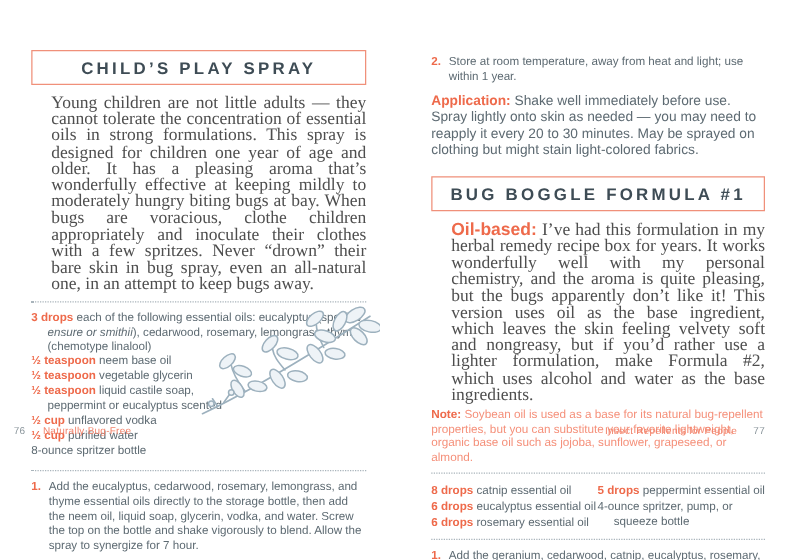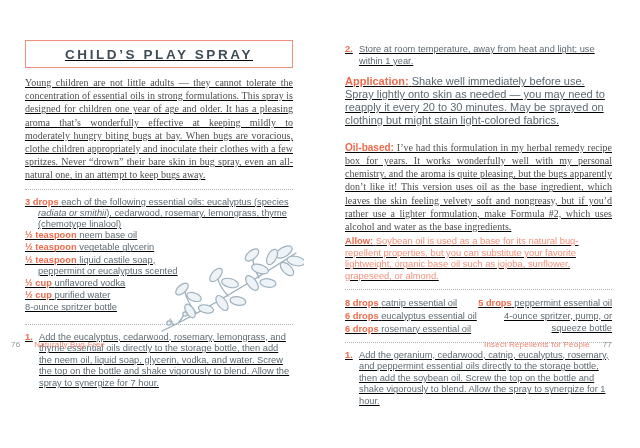--- a/index.html
+++ b/index.html
@@ -2,39 +2,39 @@
 <html><head>
 <meta charset="utf-8">
 <style>
   html,body { margin:0; padding:0; }
   body {
     width:640px; height:448px; background:#ffffff; overflow:hidden;
     font-family:"Liberation Sans", sans-serif;
     -webkit-font-smoothing:antialiased;
   }
   .spread { display:flex; width:640px; height:448px; }
-  .page { position:relative; width:320px; height:364px; box-sizing:border-box;text-decoration:underline; }
+  .page { position:relative; width:320px; height:364px; box-sizing:border-box; }
   .page-left  { padding:40px 27px 0 25px; }
   .page-right { padding:44px 28px 0 25px; }
 
   .title-box {
     border:1.5px solid #f0907a;
     text-align:center;
     padding:6px 2px 5px;
     margin-bottom:8px;
   }
   .title-text {
     font-size:13.5px; font-weight:bold; letter-spacing:2.6px;
     color:#3e4c55;
   }
 
   .serif-par {
     font-family:"Liberation Serif", serif;
-    font-size:10px; line-height:13.2px; color:#4e4e4e;
-    text-align:justify; margin:0 0 2px 0;
+    font-size:14px; line-height:13.2px; color:#4e4e4e;
+    text-align:justify; margin:0 0 2px 16px;
   }
   .inline-label { font-family:"Liberation Sans", sans-serif; font-weight:bold; color:#ee6a4b; }
 
   .cautions {
     font-size:9.4px; line-height:12.9px; color:#f5907a;
     margin:1px 0 0 0;
   }
   .sans-par {
     font-size:11px; line-height:12.9px; color:#5d6a72;
     margin:0 0 8px 0;
@@ -51,21 +51,21 @@
     font-size:9.3px; line-height:11.2px; color:#5d6a72;
     padding-left:13px; text-indent:-13px; margin:0;
   }
   .ing + .ing { margin-top:1px; }
   .amt { color:#ee6a4b; font-weight:bold; }
   .ital { font-style:italic; }
   .narrow { width:178px; }
 
   .cols { display:flex; }
   .col-a { width:133px; flex:none; }
-  .col-b { flex:1;text-align:right; }
+  .col-b { flex:1; }
   .cols .ing { line-height:12px; }
 
   .step { display:flex; font-size:9.3px; line-height:11.6px; color:#5d6a72; margin-top:2px; }
   .step .num { flex:none; width:14px; color:#ee6a4b; font-weight:bold; }
   .step .stx { flex:1; }
 
   .footer {
     position:absolute; bottom:15px; font-size:8px; color:#8a959b;
     letter-spacing:0.2px;
   }
@@ -89,21 +89,21 @@
     <div class="title-box">
       <div class="title-text">CHILD’S PLAY SPRAY</div>
     </div>
 
     <p class="serif-par">Young children are not little adults — they cannot tolerate the concentration of essential oils in strong formulations. This spray is designed for children one year of age and older. It has a pleasing aroma that’s wonderfully effective at keeping mildly to moderately hungry biting bugs at bay. When bugs are voracious, clothe children appropriately and inoculate their clothes with a few spritzes. Never “drown” their bare skin in bug spray, even an all-natural one, in an attempt to keep bugs away.</p>
 
 
     <hr class="dotted">
 
     <div class="ing-list">
-      <p class="ing"><span class="amt">3 drops</span> <span>each of the following essential oils: eucalyptus (species</span> <span class="ital">radiata or smithii</span><span>), cedarwood, rosemary, lemongrass, thyme (chemotype linalool)</span></p>
+      <p class="ing"><span class="amt">3 drops</span> <span>each of the following essential oils: eucalyptus (species</span> <span class="ital">ensure or smithii</span><span>), cedarwood, rosemary, lemongrass, thyme (chemotype linalool)</span></p>
 
       <div class="narrow">
         <p class="ing"><span class="amt">½ teaspoon</span> <span>neem base oil</span></p>
         <p class="ing"><span class="amt">½ teaspoon</span> <span>vegetable glycerin</span></p>
         <p class="ing"><span class="amt">½ teaspoon</span> <span>liquid castile soap, peppermint or eucalyptus scented</span></p>
         <p class="ing"><span class="amt">½ cup</span> <span>unflavored vodka</span></p>
         <p class="ing"><span class="amt">½ cup</span> <span>purified water</span></p>
         <p class="ing"><span>8-ounce spritzer bottle</span></p>
       </div>
     </div>
@@ -150,24 +150,27 @@
 
   <div class="page page-right">
 
     <div class="step" style="margin-top:0;margin-bottom:8px">
       <span class="num">2.</span>
       <span class="stx">Store at room temperature, away from heat and light; use within 1 year.</span>
     </div>
 
     <p class="sans-par" style="margin-bottom:14px"><span class="inline-label">Application:</span> <span>Shake well immediately before use. Spray lightly onto skin as needed — you may need to reapply it every 20 to 30 minutes. May be sprayed on clothing but might stain light-colored fabrics.</span></p>
 
+    <div class="title-box">
+      <div class="title-text">BUG BOGGLE FORMULA #1</div>
+    </div>
 
     <p class="serif-par"><span class="inline-label">Oil-based:</span> <span>I’ve had this formulation in my herbal remedy recipe box for years. It works wonderfully well with my personal chemistry, and the aroma is quite pleasing, but the bugs apparently don’t like it! This version uses oil as the base ingredient, which leaves the skin feeling velvety soft and nongreasy, but if you’d rather use a lighter formulation, make Formula #2, which uses alcohol and water as the base ingredients.</span></p>
 
-    <p class="note-par"><span class="inline-label">Allow:</span> <span>Soybean oil is used as a base for its natural bug-repellent properties, but you can substitute your favorite lightweight, organic base oil such as jojoba, sunflower, grapeseed, or almond.</span></p>
+    <p class="note-par"><span class="inline-label">Note:</span> <span>Soybean oil is used as a base for its natural bug-repellent properties, but you can substitute your favorite lightweight, organic base oil such as jojoba, sunflower, grapeseed, or almond.</span></p>
 
     <hr class="dotted">
 
     <div class="cols">
       <div class="col-a">
         <p class="ing"><span class="amt">8 drops</span> <span>catnip essential oil</span></p>
         <p class="ing"><span class="amt">6 drops</span> <span>eucalyptus essential oil</span></p>
         <p class="ing"><span class="amt">6 drops</span> <span>rosemary essential oil</span></p>
       </div>
       <div class="col-b">

